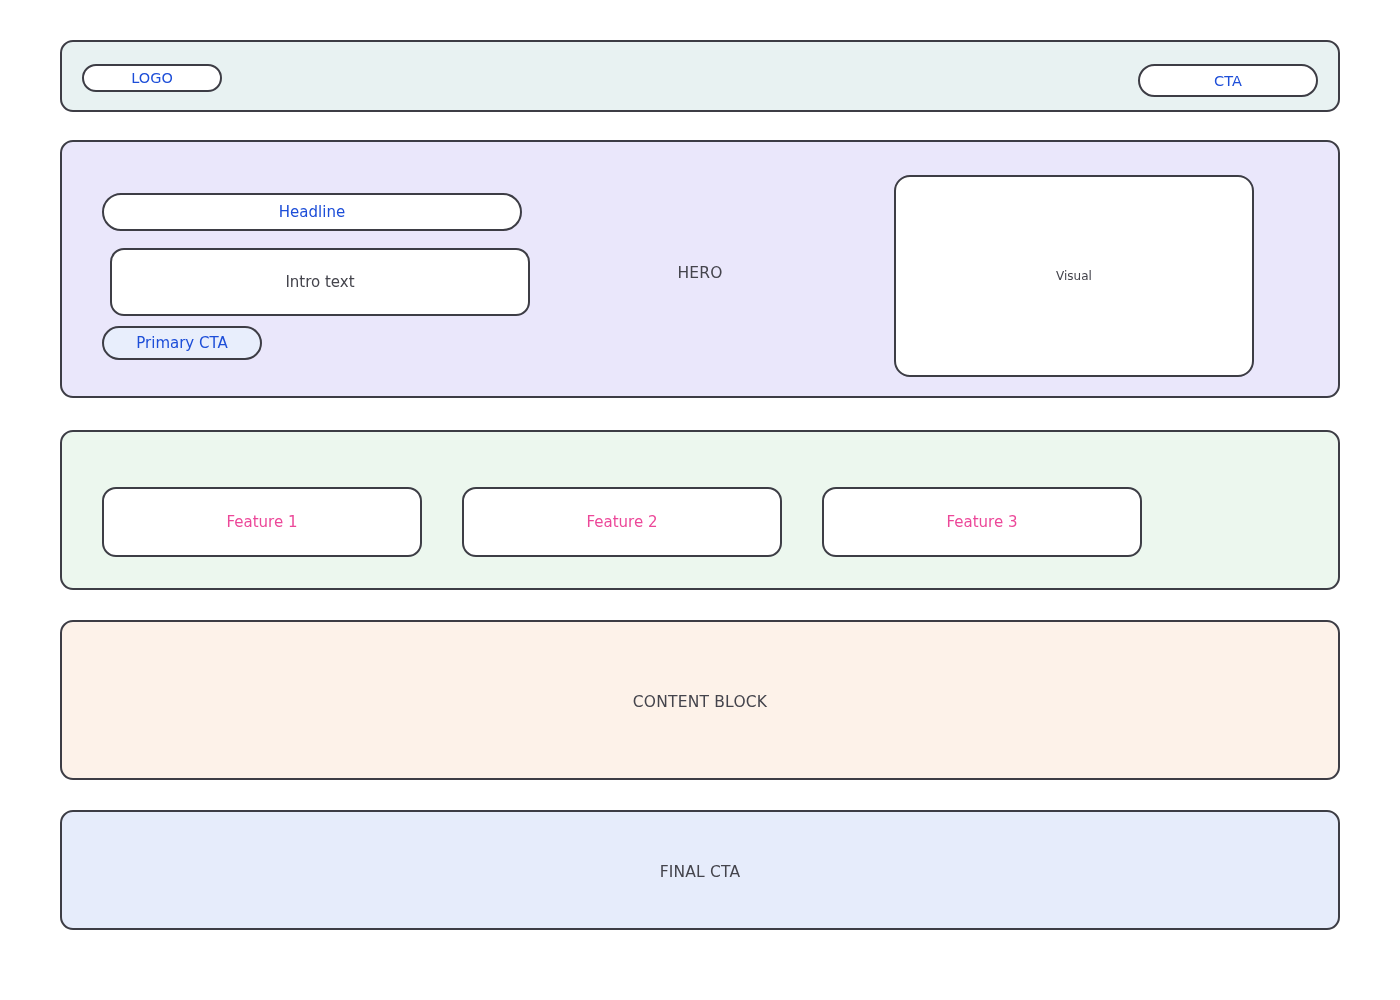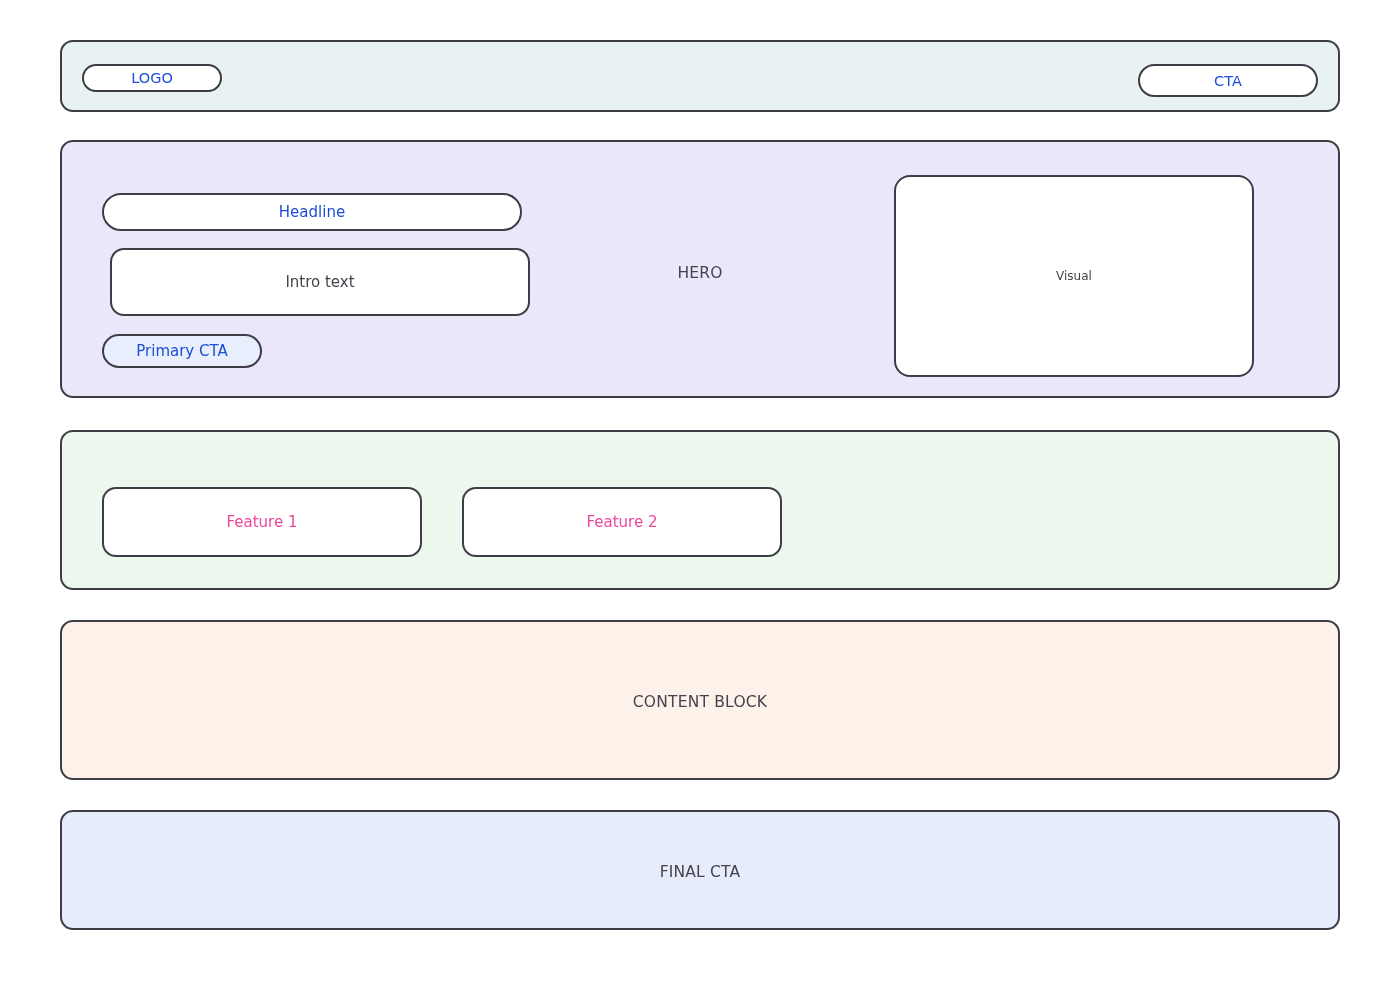--- a/index.html
+++ b/index.html
@@ -104,21 +104,21 @@
     border-radius: 14px;
     background: #ffffff;
     display: flex;
     align-items: center;
     justify-content: center;
     font-size: 15px;
     color: #44444c;
   }
   #hero-primary-cta {
     left: 40px;
-    top: 192px;
+    top: 184px;
     width: 160px;
     height: 34px;
     background: #e8eefc;
     font-size: 15px;
   }
   #hero-visual {
     position: absolute;
     box-sizing: border-box;
     left: 820px;
     top: 33px;
@@ -223,20 +223,23 @@
     </div>
   </div>
 
   <div class="section" id="features-section">
     <div class="feature-card" id="feature-card-1">
       <span>Feature 1</span>
     </div>
     <div class="feature-card" id="feature-card-2">
       <span>Feature 2</span>
     </div>
+    <div class="feature-card" id="feature-card-3">
+      <span>Feature 3</span>
+    </div>
   </div>
 
   <div class="section" id="content-section">
     <div class="section-label" id="content-label">CONTENT BLOCK</div>
   </div>
 
   <div class="section" id="final-cta-section">
     <div class="section-label" id="final-cta-label">FINAL CTA</div>
   </div>
 

